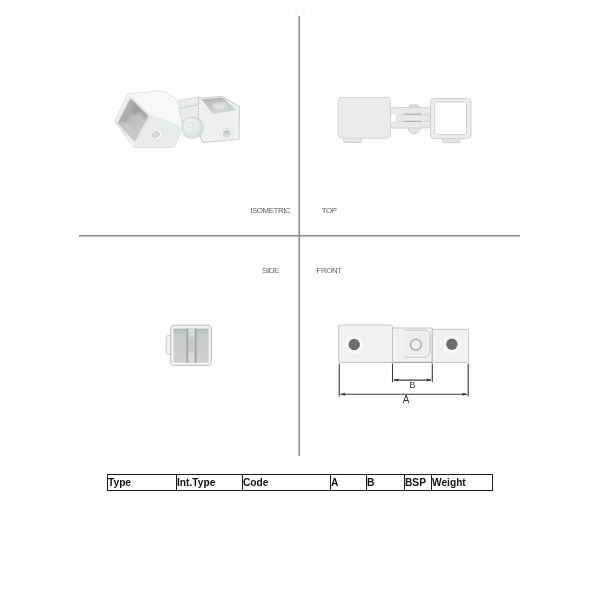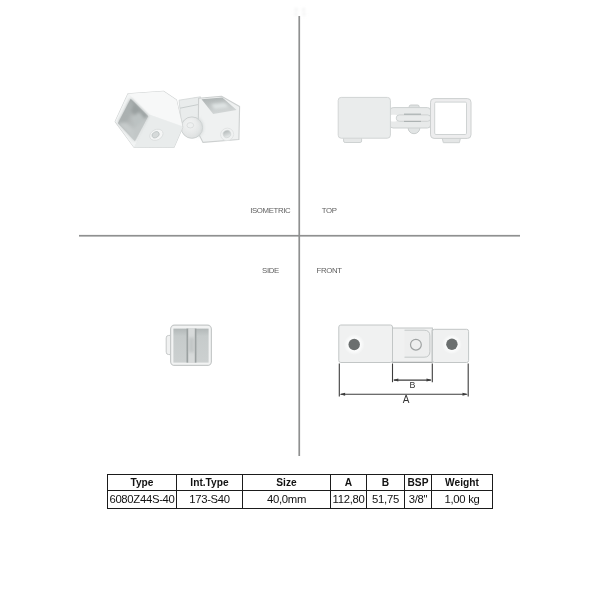--- a/index.html
+++ b/index.html
@@ -1,20 +1,20 @@
 <!DOCTYPE html>
 <html><head>
 <meta charset="utf-8">
 <style>
 html,body{margin:0;padding:0;background:#ffffff;}
 #page{position:relative;width:600px;height:600px;overflow:hidden;font-family:"Liberation Sans",sans-serif;filter:blur(0.4px);}
 svg{position:absolute;left:0;top:0;will-change:transform;}
 table{will-change:transform;}
 table{position:absolute;left:107px;top:473.5px;border-collapse:collapse;table-layout:fixed;color:#121212;}
-td{border:1.5px solid #1b1b1b;text-align:center;vertical-align:middle;padding:0;overflow:hidden;}
+td{border:1.5px solid #1b1b1b;vertical-align:middle;padding:0;overflow:hidden;}
 tr.h td{font-weight:bold;font-size:10.2px;height:15px;}
 tr.d td{font-size:11.3px;height:16.5px;letter-spacing:-0.3px;}
 </style>
 </head>
 <body>
 <div id="page">
 <svg width="600" height="600" viewBox="0 0 600 600">
   <defs>
     <linearGradient id="gInt1" x1="0" y1="0" x2="0.7" y2="1">
       <stop offset="0" stop-color="#9da3a3"></stop>
@@ -187,30 +187,21 @@
         <col style="width:88px">
         <col style="width:36px">
         <col style="width:38px">
         <col style="width:27px">
         <col style="width:61px">
 </colgroup>
 <tbody>
         <tr class="h">
           <td>Type</td>
           <td>Int.Type</td>
-          <td>Size</td>
+          <td>Code</td>
           <td>A</td>
           <td>B</td>
           <td>BSP</td>
           <td>Weight</td>
         </tr>
-<tr class="d">
-          <td>6080Z44S-40</td>
-          <td>173-S40</td>
-          <td>40,0mm</td>
-          <td>112,80</td>
-          <td>51,75</td>
-          <td>3/8"</td>
-          <td>1,00 kg</td>
-        </tr>
 </tbody>
     </table>
 </div>
 
 </body></html>

